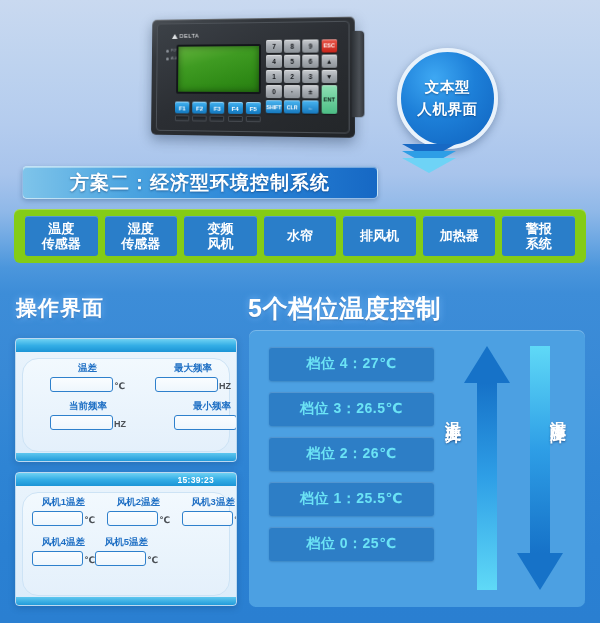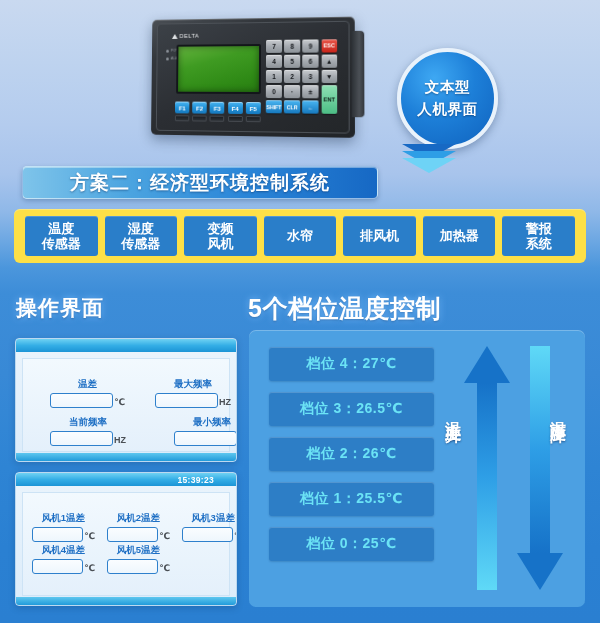--- a/index.html
+++ b/index.html
@@ -146,21 +146,21 @@
     box-shadow: 0 2px 5px rgba(15,50,95,.28), inset 0 1px 0 rgba(255,255,255,.4);
     display: flex; align-items: center; justify-content: center;
     color: #fff; font-size: 19px; font-weight: bold; letter-spacing: 1px;
     text-shadow: 0 1px 2px rgba(10,45,95,.5);
   }
 
   
   .tagstrip {
     position: absolute; left: 14px; top: 209px;
     width: 572px; height: 54px;
-    background: #fde047;
+    background: #84cc16;
     border-radius: 6px;
     display: flex; align-items: center; gap: 7px;
     padding: 0 11px;
     box-shadow: inset 0 1px 0 rgba(255,255,255,.28);
   }
   .tag {
     flex: 1; height: 40px;
     background: #2a7ec9;
     border-radius: 3px;
     display: flex; flex-direction: column;
@@ -198,24 +198,24 @@
 
   .panel-bar {
     height: 13px;
     background: linear-gradient(180deg, #6fd2f3 0%, #34aee6 50%, #1b94d6 100%);
     display: flex; align-items: center; justify-content: flex-end;
     padding-right: 22px;
     color: #fff; font-size: 8.5px; font-weight: bold;
     letter-spacing: .3px;
   }
   .panel-body {
-    margin: 6px; padding: 19px 9px;
+    margin: 6px; padding: 3px 9px;
     background: linear-gradient(180deg, #f2f9fe 0%, #e4f0fb 100%);
     border: 1px solid #cde3f5;
-    border-radius: 0;
+    border-radius: 16px;
   }
   .panel-1 .panel-body { height: 94px; }
   .panel-2 .panel-body { height: 104px; }
   .panel-foot {
     position: absolute; left: 0; right: 0; bottom: 0; height: 8px;
     background: linear-gradient(180deg, #5ec7ef, #229bda);
   }
 
   .fld-row { display: flex; }
   .fld { display: flex; flex-direction: column; }
@@ -232,21 +232,21 @@
   }
   .fld-unit { color: #4a4f55; font-size: 9px; font-weight: bold; padding-bottom: 1px; }
 
   
   .p1-r1 { gap: 30px; margin-left: 18px; }
   .p1-r2 { gap: 48px; margin-left: 18px; margin-top: 8px; }
   .p1 .fld-box { width: 63px; }
 
   
   .p2-r1 { gap: 12px; }
-  .p2-r2 { gap: 12px; margin-top: 2px; }
+  .p2-r2 { gap: 0; margin-top: 10px; }
   .p2 .fld-box { width: 51px; }
   .p2 .fld-label { font-size: 9.5px; }
 
   
   .gearbox {
     position: absolute; left: 249px; top: 330px;
     width: 336px; height: 277px;
     background: #4ca0e2;
     border-radius: 7px;
     box-shadow: inset 0 1px 0 rgba(255,255,255,.25);

